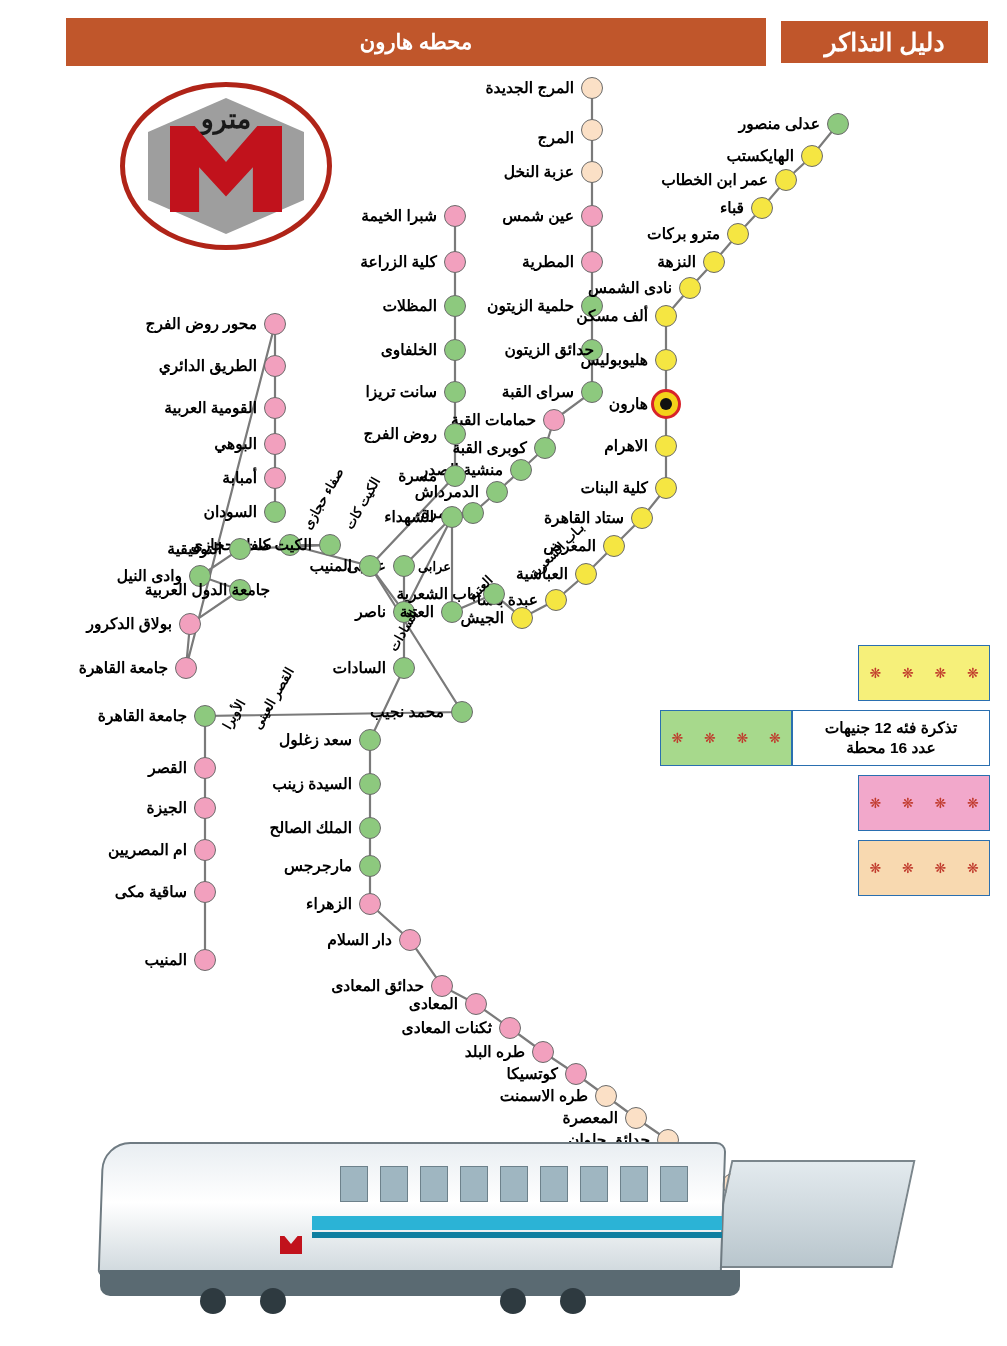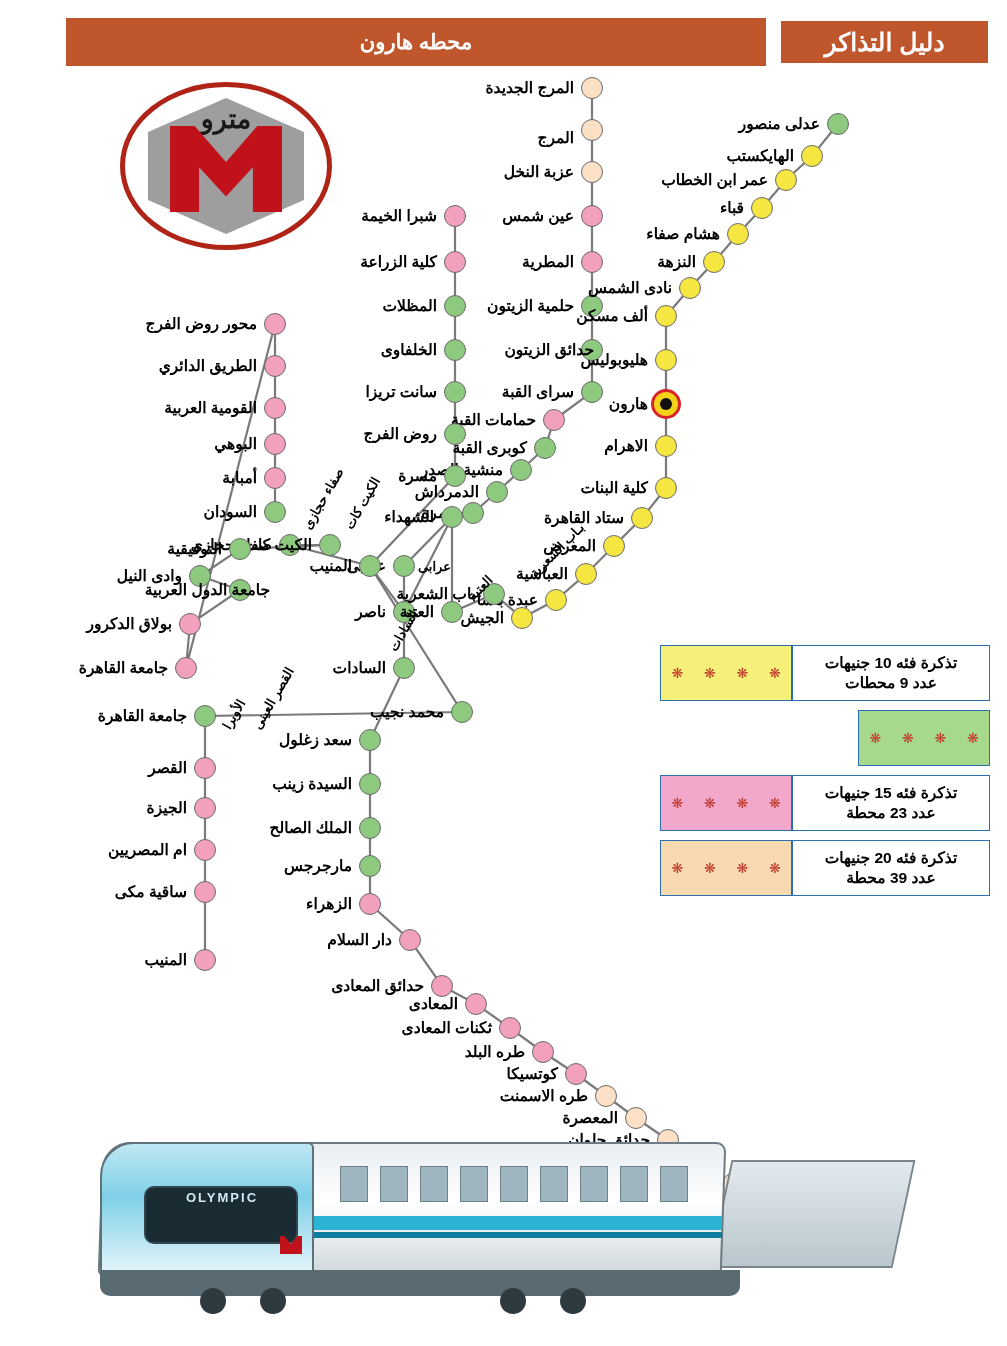--- a/index.html
+++ b/index.html
@@ -245,21 +245,21 @@
     <div class="st-label r" style="left: 187px; top: 960px;">المنيب</div>
     <div class="station" style="left: 838px; top: 124px; background: rgb(141, 201, 126);"></div>
     <div class="st-label r" style="left: 820px; top: 124px;">عدلى منصور</div>
     <div class="station" style="left: 812px; top: 156px; background: rgb(245, 230, 66);"></div>
     <div class="st-label r" style="left: 794px; top: 156px;">الهايكستب</div>
     <div class="station" style="left: 786px; top: 180px; background: rgb(245, 230, 66);"></div>
     <div class="st-label r" style="left: 768px; top: 180px;">عمر ابن الخطاب</div>
     <div class="station" style="left: 762px; top: 208px; background: rgb(245, 230, 66);"></div>
     <div class="st-label r" style="left: 744px; top: 208px;">قباء</div>
     <div class="station" style="left: 738px; top: 234px; background: rgb(245, 230, 66);"></div>
-    <div class="st-label r" style="left: 720px; top: 234px;">هشام صفاء</div>
+    <div class="st-label r" style="left: 720px; top: 234px;">مترو بركات</div>
     <div class="station" style="left: 714px; top: 262px; background: rgb(245, 230, 66);"></div>
     <div class="st-label r" style="left: 696px; top: 262px;">النزهة</div>
     <div class="station" style="left: 690px; top: 288px; background: rgb(245, 230, 66);"></div>
     <div class="st-label r" style="left: 672px; top: 288px;">نادى الشمس</div>
     <div class="station" style="left: 666px; top: 316px; background: rgb(245, 230, 66);"></div>
     <div class="st-label r" style="left: 648px; top: 316px;">ألف مسكن</div>
     <div class="station" style="left: 666px; top: 360px; background: rgb(245, 230, 66);"></div>
     <div class="st-label r" style="left: 648px; top: 360px;">هليوبوليس</div>
     <div class="interchange" style="left: 666px; top: 404px;">
       <div class="inner"></div>
@@ -314,74 +314,62 @@
     <div class="st-label rot" style="left: 470px; top: 598px; transform: translate(0px, -50%) rotate(-45deg); font-size: 13px;">العتبة</div>
     <div class="st-label rot" style="left: 348px; top: 528px; transform: translate(0px, -50%) rotate(-60deg); font-size: 13px;">الكيت كات</div>
     <div class="st-label rot" style="left: 306px; top: 528px; transform: translate(0px, -50%) rotate(-60deg); font-size: 13px;">صفاء حجازى</div>
     <div class="st-label rot" style="left: 256px; top: 728px; transform: translate(0px, -50%) rotate(-60deg); font-size: 13px;">القصر العينى</div>
     <div class="st-label rot" style="left: 226px; top: 728px; transform: translate(0px, -50%) rotate(-60deg); font-size: 13px;">الأوبرا</div>
     <div class="st-label rot" style="left: 392px; top: 650px; transform: translate(0px, -50%) rotate(-60deg); font-size: 13px;">السادات</div>
   </div>
 
 <div class="legend">
     <div class="leg-row">
-      <div class="leg-text">
-        <div>تذكرة فئه 10 جنيهات</div>
-        <div>عدد 9 محطات</div>
-      </div>
       <div class="leg-swatch" style="background: rgb(246, 240, 122);">
-        <span>❋</span>
-        <span>❋</span>
-        <span>❋</span>
-        <span>❋</span>
-      </div>
-    </div>
-    <div class="leg-row">
-      <div class="leg-swatch" style="background: rgb(167, 217, 140);">
         <span>❋</span>
         <span>❋</span>
         <span>❋</span>
         <span>❋</span>
       </div>
     </div>
     <div class="leg-row">
       <div class="leg-text">
-        <div>تذكرة فئه 15 جنيهات</div>
-        <div>عدد 23  محطة</div>
-      </div>
+        <div>تذكرة فئه 12 جنيهات</div>
+        <div>عدد 16 محطة</div>
+      </div>
+      <div class="leg-swatch" style="background: rgb(167, 217, 140);">
+        <span>❋</span>
+        <span>❋</span>
+        <span>❋</span>
+        <span>❋</span>
+      </div>
+    </div>
+    <div class="leg-row">
       <div class="leg-swatch" style="background: rgb(242, 168, 203);">
         <span>❋</span>
         <span>❋</span>
         <span>❋</span>
         <span>❋</span>
       </div>
     </div>
     <div class="leg-row">
-      <div class="leg-text">
-        <div>تذكرة فئه 20 جنيهات</div>
-        <div>عدد 39 محطة</div>
-      </div>
       <div class="leg-swatch" style="background: rgb(248, 217, 176);">
         <span>❋</span>
         <span>❋</span>
         <span>❋</span>
         <span>❋</span>
       </div>
     </div>
   </div>
 
 <div class="train">
   <div class="tr-tail"></div>
   <div class="tr-body"></div>
   <div class="tr-stripe"></div>
   <div class="tr-stripe2"></div>
-  <div class="tr-front">
-    <div class="tr-wind"></div>
-    <div class="tr-name">OLYMPIC</div>
-  </div>
   <div class="tr-logo"></div>
   <div class="tr-skirt"></div>
   <div class="tr-win" style="left:260px"></div>
   <div class="tr-win" style="left:300px"></div>
   <div class="tr-win" style="left:340px"></div>
   <div class="tr-win" style="left:380px"></div>
   <div class="tr-win" style="left:420px"></div>
   <div class="tr-win" style="left:460px"></div>
   <div class="tr-win" style="left:500px"></div>
   <div class="tr-win" style="left:540px"></div>

